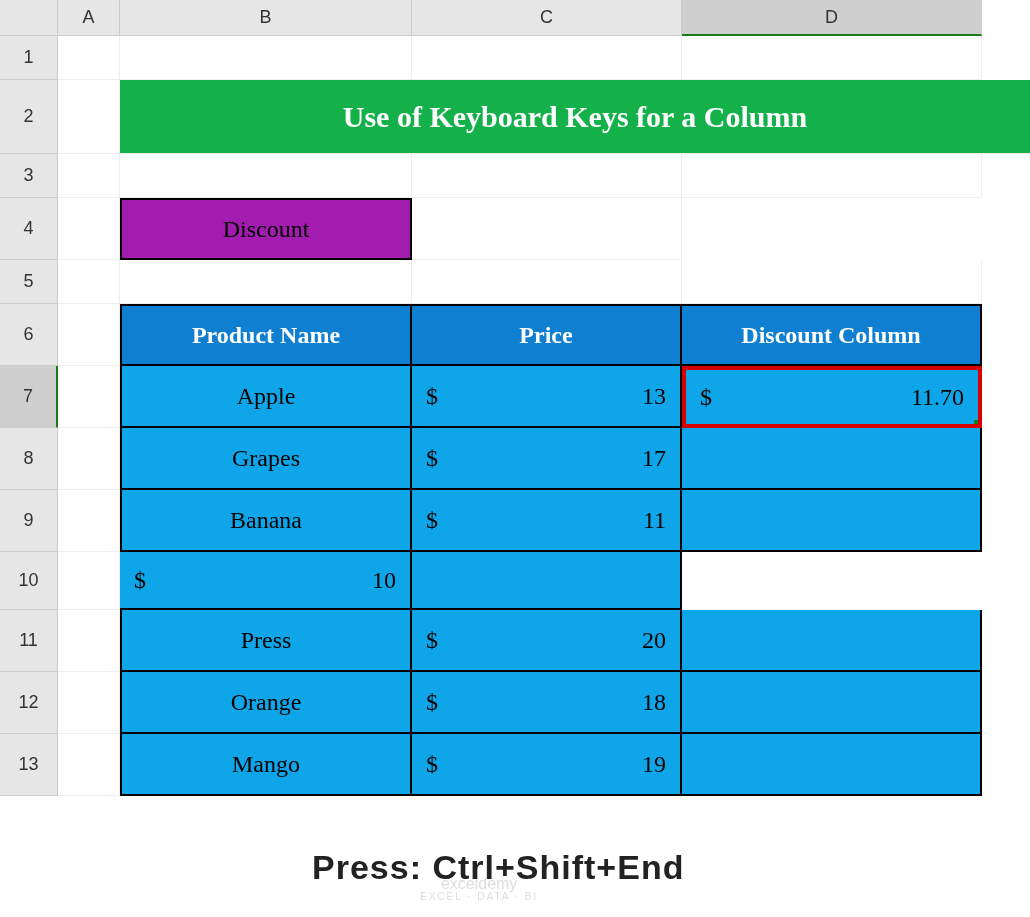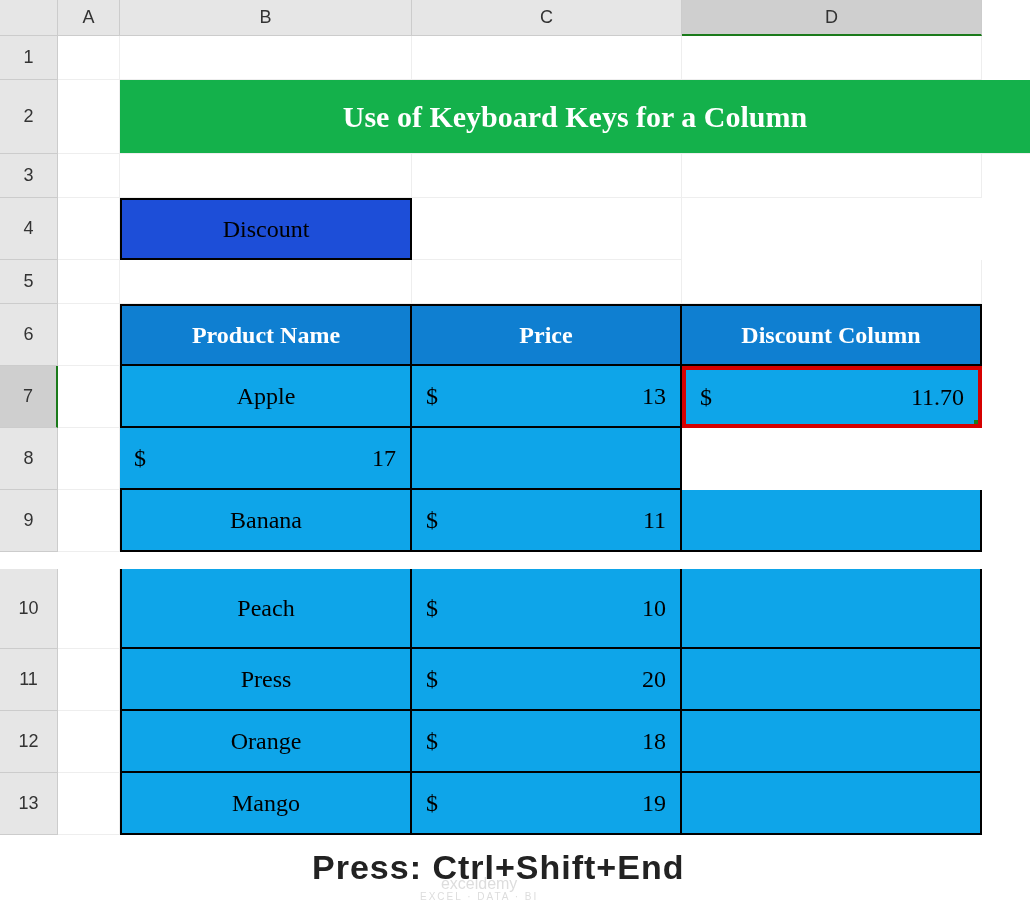--- a/index.html
+++ b/index.html
@@ -40,21 +40,21 @@
     color:#fff;
     font-weight:bold;
     font-size:30px;
     display:flex;
     align-items:center;
     justify-content:center;
     border-bottom:1px solid #eee;
   }
   
   .disc-label {
-    background:#1d4ed8;
+    background:#a21caf;
     border:2px solid #000;
     justify-content:center;
     font-size:24px;
   }
   .disc-val {
     border:2px solid #000;
     border-left:none;
     justify-content:center;
     font-size:24px;
   }
@@ -180,42 +180,42 @@
     <div class="cell td dprice highlight" style="border-top:none;border-left:none">
       <span>$</span>
       <span>11.70</span>
       <div class="fill-handle"></div>
     </div>
   </div>
 
   <div style="display:grid;grid-template-columns:58px 62px 292px 270px 300px;height:62px;">
     <div class="hdr">8</div>
     <div class="cell"></div>
+    <div class="cell td" style="border-top:none">Grapes</div>
     <div class="cell td price" style="border-top:none;border-left:none">
       <span>$</span>
       <span>17</span>
     </div>
     <div class="cell td" style="border-top:none;border-left:none"></div>
   </div>
 
   <div style="display:grid;grid-template-columns:58px 62px 292px 270px 300px;height:62px;">
     <div class="hdr">9</div>
     <div class="cell"></div>
     <div class="cell td" style="border-top:none">Banana</div>
     <div class="cell td price" style="border-top:none;border-left:none">
       <span>$</span>
       <span>11</span>
     </div>
     <div class="cell td" style="border-top:none;border-left:none"></div>
   </div>
 
-  <div style="display:grid;grid-template-columns:58px 62px 292px 270px 300px;height:80px;margin-top:17px;">
+  <div style="display:grid;grid-template-columns:58px 62px 292px 270px 300px;height:58px;">
     <div class="hdr">10</div>
     <div class="cell"></div>
-    <div class="cell td" style="border-top:none">Peach</div>
     <div class="cell td price" style="border-top:none;border-left:none">
       <span>$</span>
       <span>10</span>
     </div>
     <div class="cell td" style="border-top:none;border-left:none"></div>
   </div>
 
   <div style="display:grid;grid-template-columns:58px 62px 292px 270px 300px;height:62px;">
     <div class="hdr">11</div>
     <div class="cell"></div>

